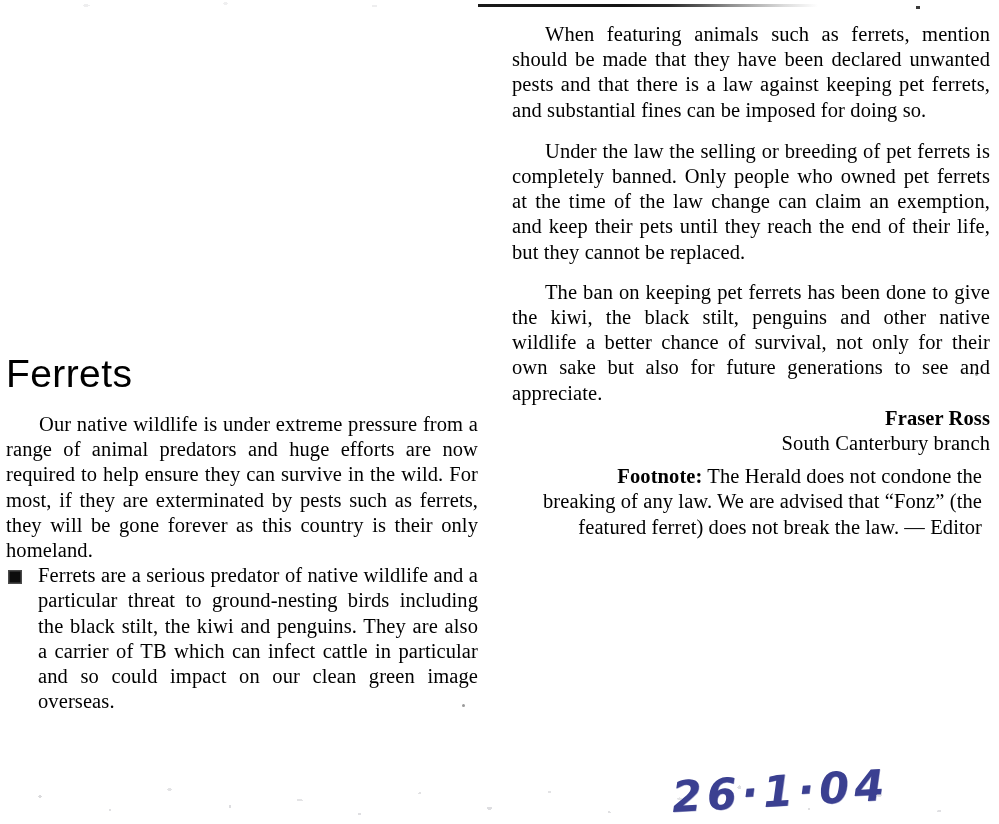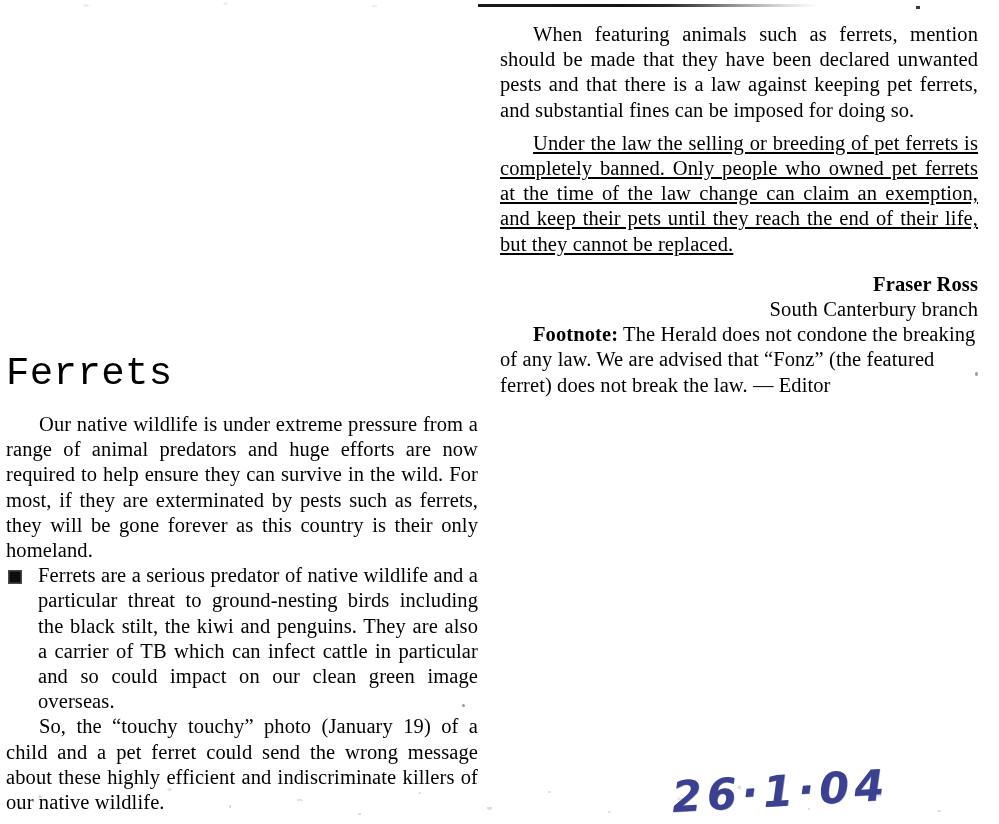--- a/index.html
+++ b/index.html
@@ -93,28 +93,28 @@
     hyphens: none;
     letter-spacing: .1px;
   }
 
   .col-left {
     left: 6px;
     top: 352px;
     width: 472px;
   }
   .col-right {
-    left: 500px;
+    left: 512px;
     top: 22px;
     width: 478px;
   }
 
   
   .headline {
-    font-family: Liberation Mono, monospace;
+    font-family: Liberation Sans, sans-serif;
     font-size: 39px;
     line-height: 44px;
     font-weight: 400;
     letter-spacing: .4px;
     margin: 0 0 16px 0;
     text-align: left;
   }
 
   
   .para {
@@ -131,37 +131,37 @@
     position: absolute;
     left: 2px;
     top: 7px;
     width: 14px;
     height: 14px;
     background: #0d0d0d;
     box-shadow: inset 0 0 0 1.5px #4a4a4a;
   }
 
   .col-right .para { margin-bottom: 0; }
-  .col-right .para + .para { margin-top: 8px; text-decoration: underline; }
+  .col-right .para + .para { margin-top: 16px; }
   .gap-sm { height: 5px; }
 
   
   .signature {
     text-align: right;
     margin: 0;
     text-indent: 0;
   }
   .signature .strong {
     font-weight: 700;
   }
 
   .footnote {
-    margin: 0;
+    margin: 8px;
     text-indent: 33px;
-    text-align: left;
+    text-align: right;
   }
   .footnote .strong { font-weight: 700; }
 
   
   .handwritten-date {
     position: absolute;
     left: 672px;
     top: 772px;
     font-family: "DejaVu Sans", sans-serif;
     font-size: 43px;
@@ -198,37 +198,37 @@
   <div class="col col-left">
 
     <h1 class="headline">Ferrets</h1>
 
     <p class="para">Our native wildlife is under extreme pressure from a range of animal predators and huge efforts are now required to help ensure they can survive in the wild. For most, if they are exterminated by pests such as ferrets, they will be gone forever as this country is their only homeland.</p>
 
     <p class="para lead">
       <span class="bullet-square"></span><span>Ferrets are a serious predator of native wildlife and a particular threat to ground-nesting birds including the black stilt, the kiwi and penguins. They are also a carrier of TB which can infect cattle in particular and so could impact on our clean green image overseas.</span>
     </p>
 
-    <p class="para">So, the “touchy touchy” photo (January 19) of a child and a pet ferret could send the wrong message about these highly efficient and indiscriminate killers of our native wildlife.</p>
   </div>
 
   <div class="col col-right">
 
     <p class="para">When featuring animals such as ferrets, mention should be made that they have been declared unwanted pests and that there is a law against keeping pet ferrets, and substantial fines can be imposed for doing so.</p>
 
     <p class="para">Under the law the selling or breeding of pet ferrets is completely banned. Only people who owned pet ferrets at the time of the law change can claim an exemption, and keep their pets until they reach the end of their life, but they cannot be replaced.</p>
 
     <div class="gap-sm"></div>
 
 
     <div class="gap-sm"></div>
 
 
     <div class="gap-sm"></div>
 
+    <p class="para">The ban on keeping pet ferrets has been done to give the kiwi, the black stilt, penguins and other native wildlife a better chance of survival, not only for their own sake but also for future generations to see and appreciate.</p>
 
     <p class="signature">
       <span class="strong">Fraser Ross</span>
     </p>
     <p class="signature">South Canterbury branch</p>
 
     <p class="footnote">
       <span class="strong">Footnote:</span><span> The Herald does not condone the breaking of any law. We are advised that “Fonz” (the featured ferret) does not break the law. — Editor</span>
     </p>
   </div>

